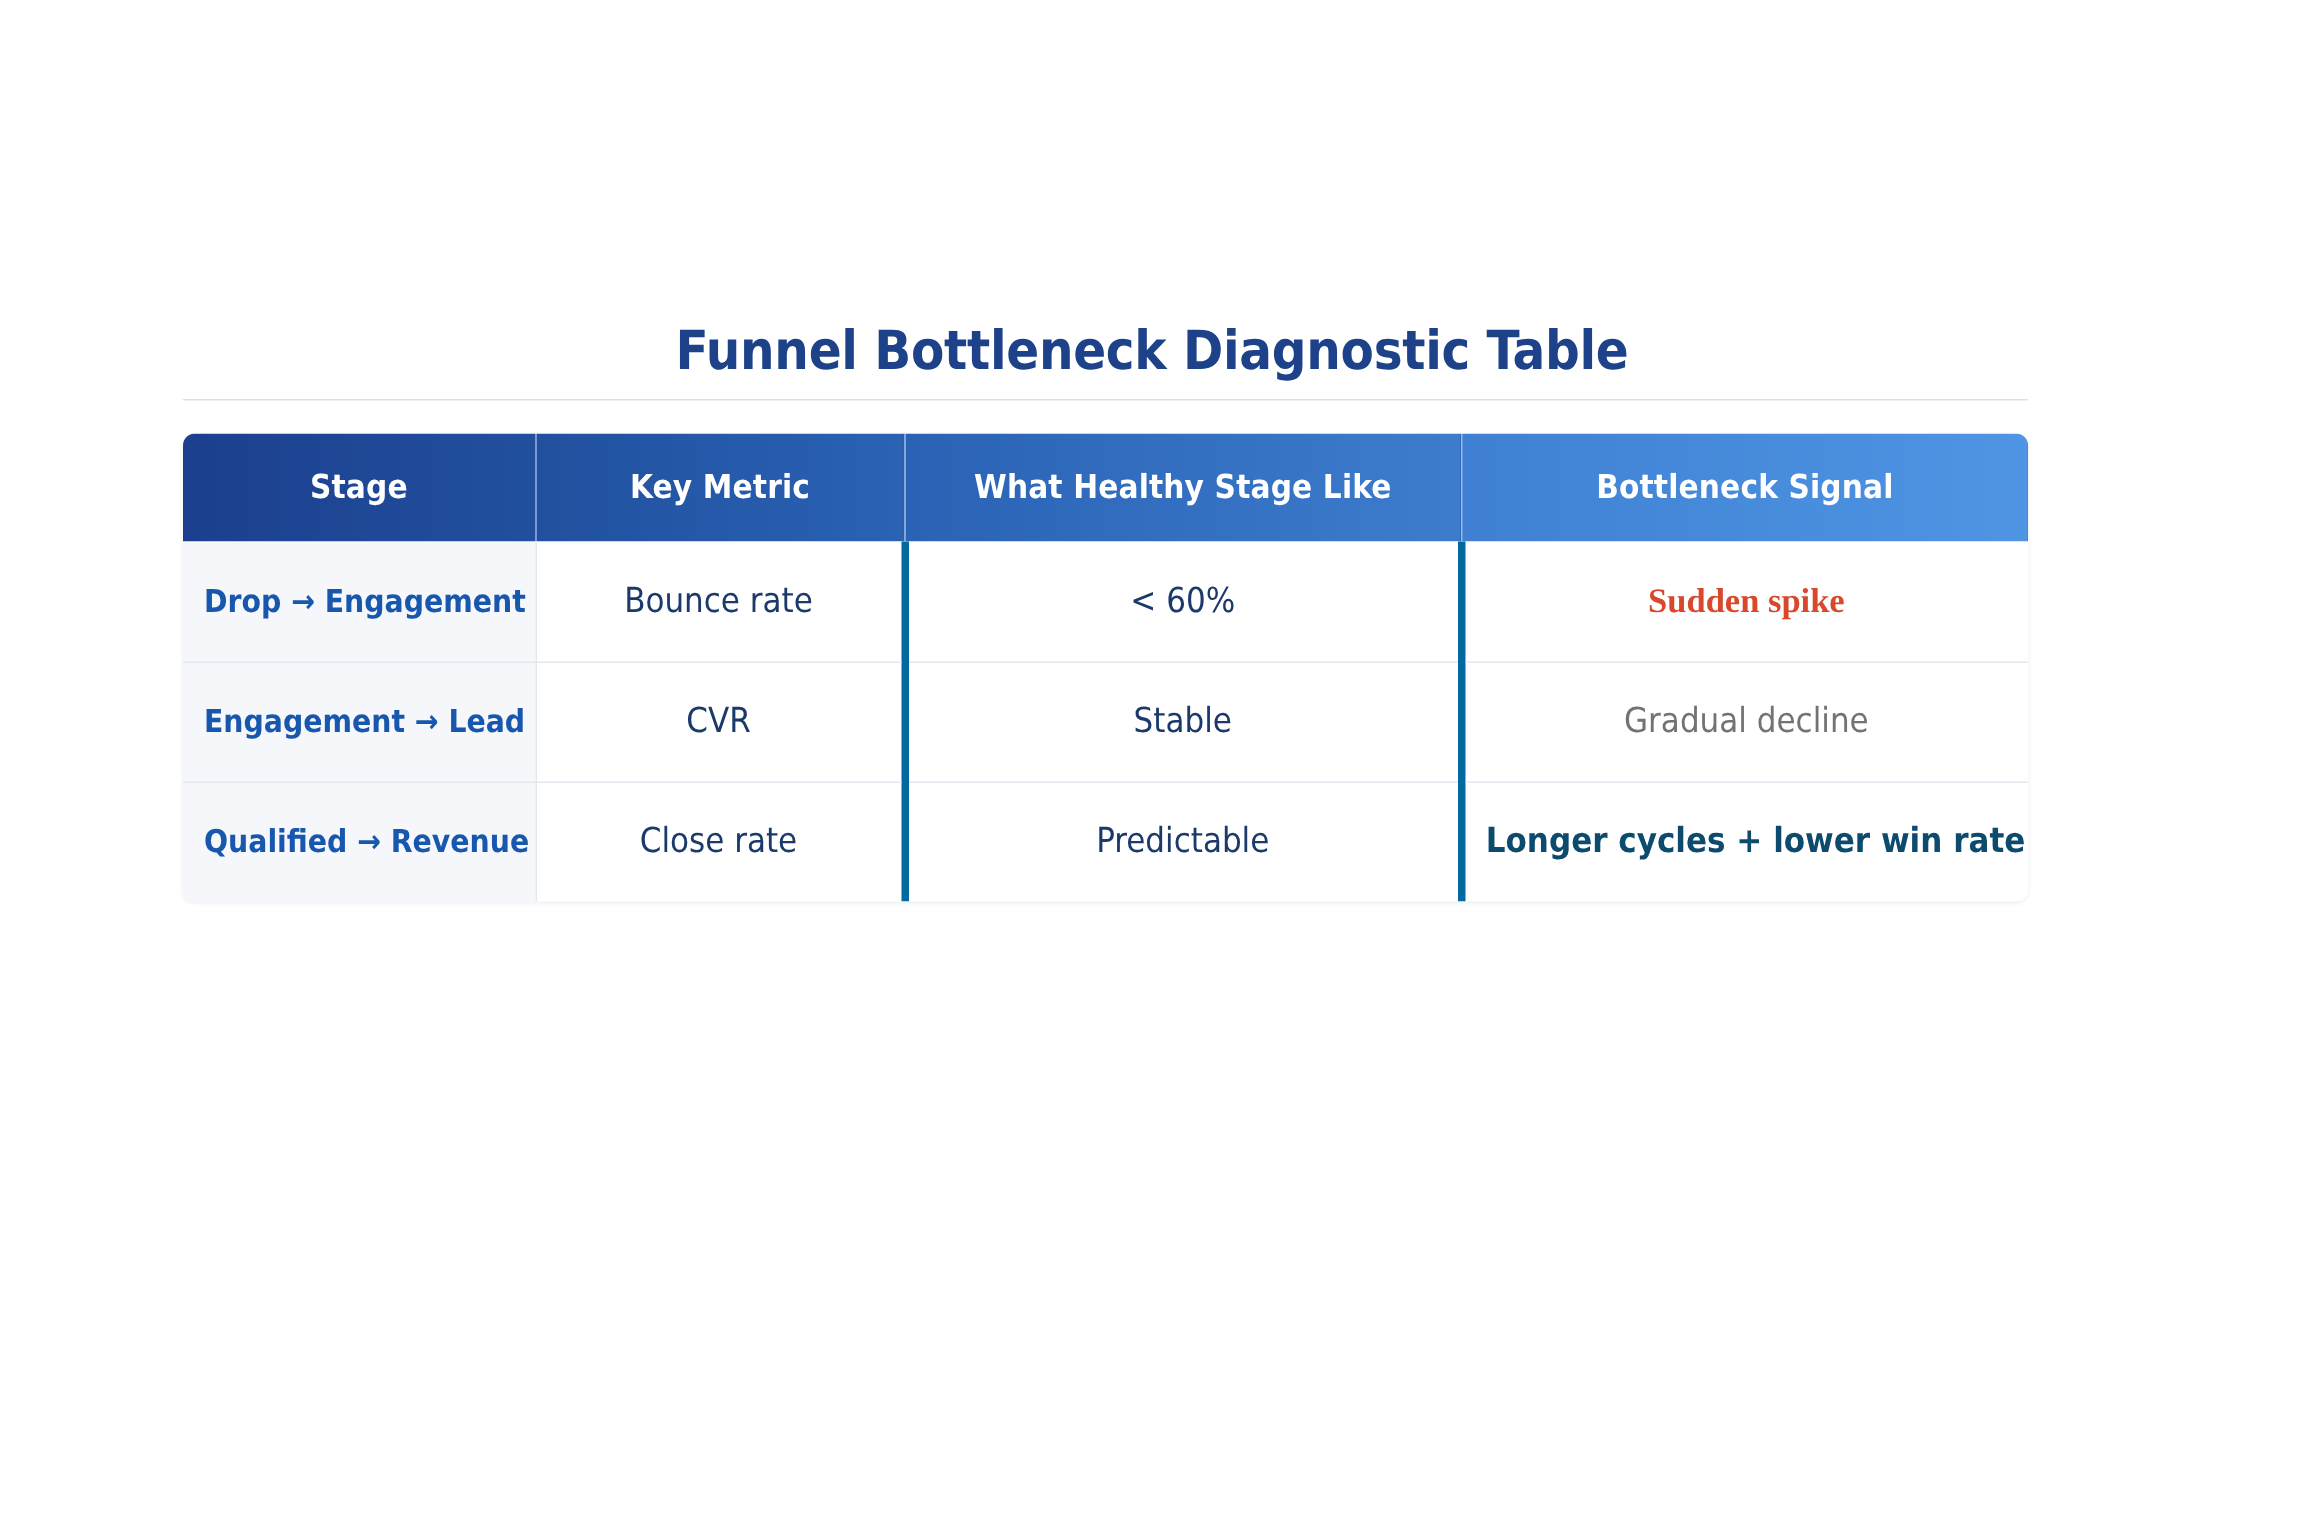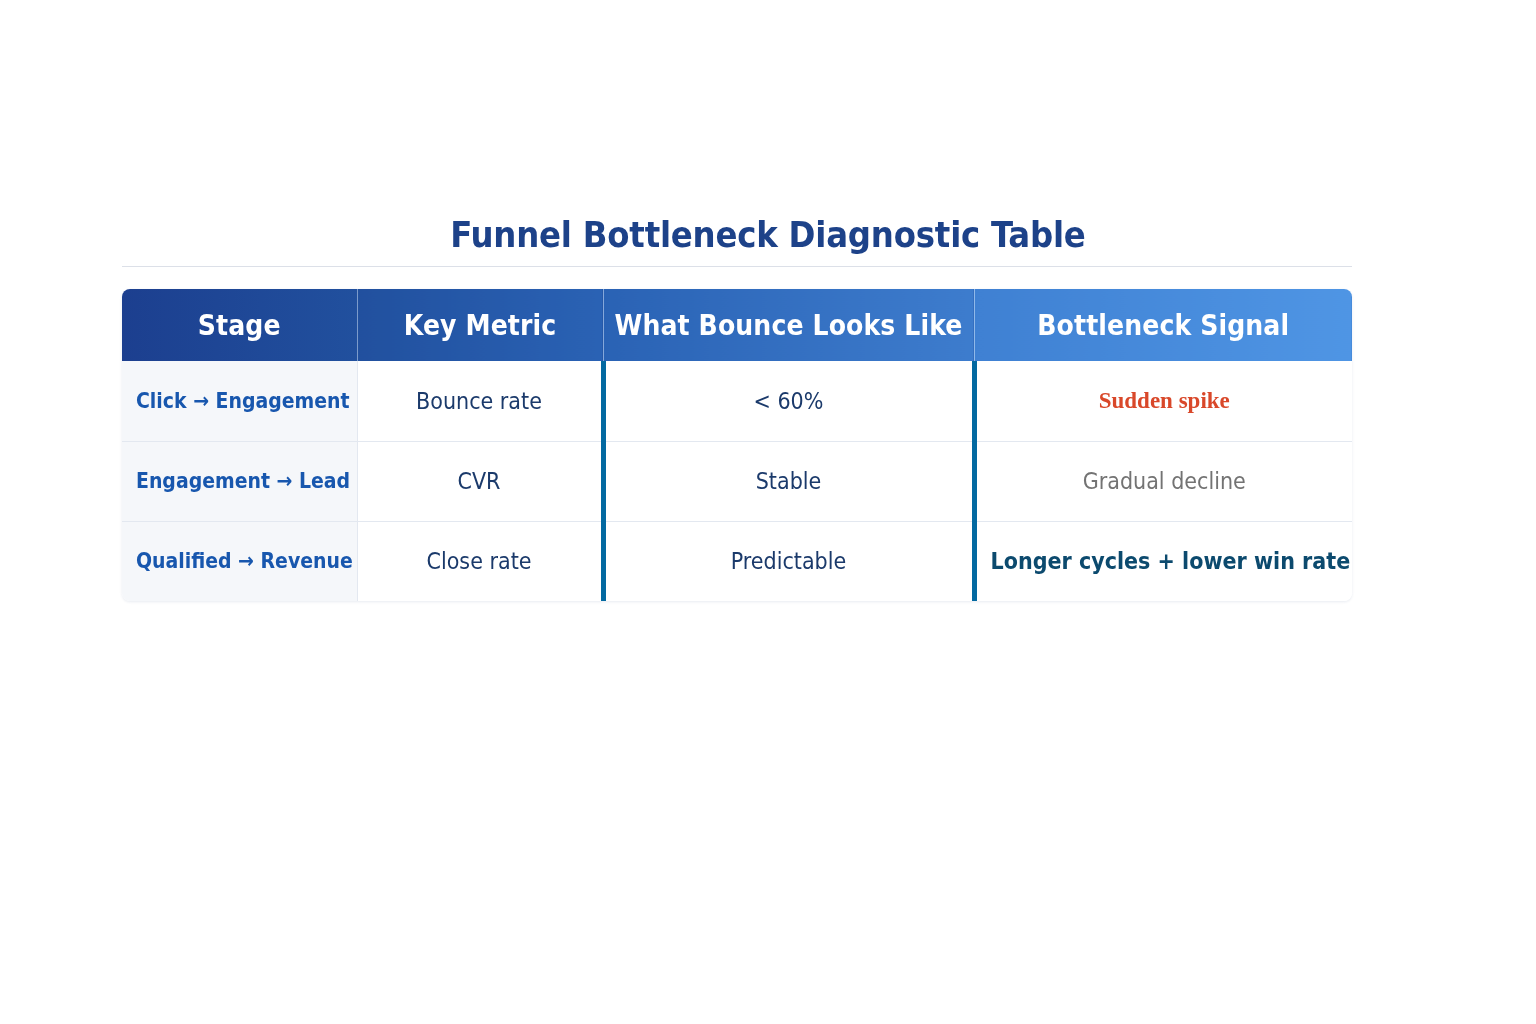--- a/index.html
+++ b/index.html
@@ -71,21 +71,21 @@
 
   
   thead tr.header-row {
     height: 72px;
   }
   thead th {
     padding: 0 10px;
     text-align: center;
     vertical-align: middle;
     color: #FFFFFF;
-    font-size: 28px;
+    font-size: 22px;
     font-weight: 700;
     letter-spacing: 0.1px;
     white-space: nowrap;
     background-clip: padding-box;
     border-right: 1px solid rgba(255,255,255,0.40);
   }
   thead th:last-child { border-right: none; }
 
   
   th.h-stage   { background: linear-gradient(to right, #1C3F8F 0%, #21509E 100%); }
@@ -147,27 +147,27 @@
       <colgroup>
         <col class="c-stage">
         <col class="c-metric">
         <col class="c-healthy">
         <col class="c-signal">
       </colgroup>
       <thead>
         <tr class="header-row">
           <th class="h-stage">Stage</th>
           <th class="h-metric">Key Metric</th>
-          <th class="h-healthy">What Bounce Looks Like</th>
+          <th class="h-healthy">What Healthy Stage Like</th>
           <th class="h-signal">Bottleneck Signal</th>
         </tr>
       </thead>
       <tbody>
         <tr>
-          <td class="cell-stage">Click → Engagement</td>
+          <td class="cell-stage">Drop → Engagement</td>
           <td>Bounce rate</td>
           <td>&lt; 60%</td>
           <td class="sig-alert">Sudden spike</td>
         </tr>
         <tr>
           <td class="cell-stage">Engagement → Lead</td>
           <td>CVR</td>
           <td>Stable</td>
           <td class="sig-plain">Gradual decline</td>
         </tr>

